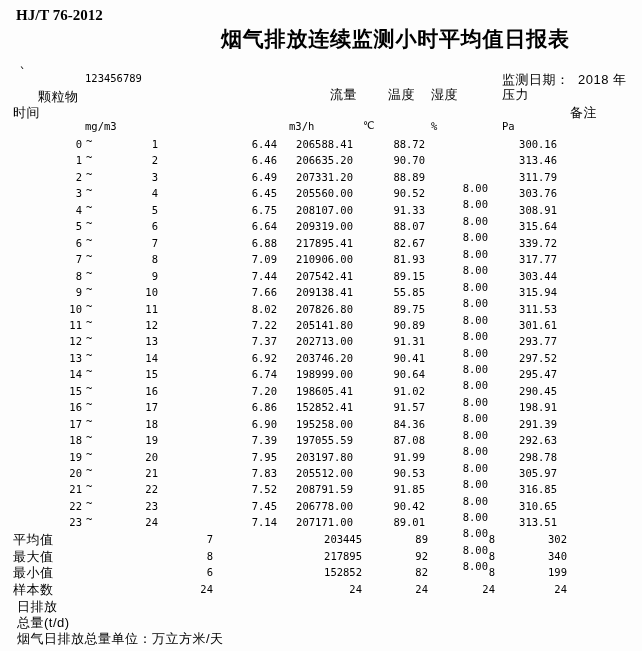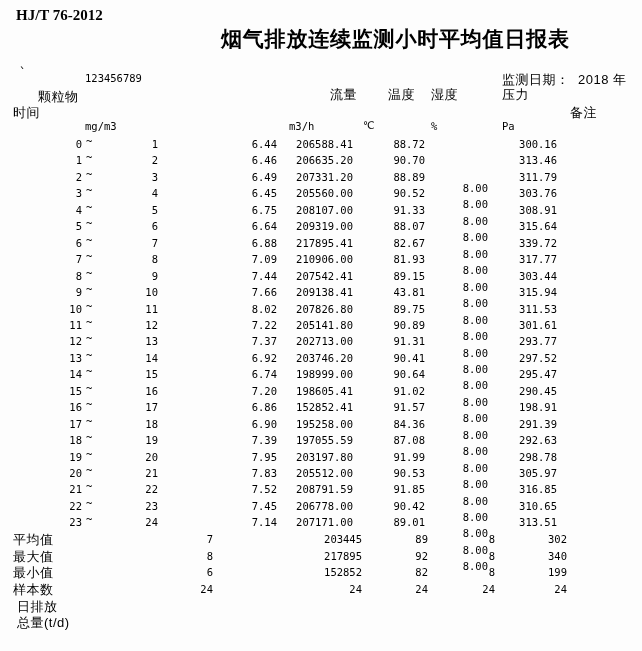--- a/index.html
+++ b/index.html
@@ -180,21 +180,21 @@
         <span class="cell c-temp num">89.15</span>
         <span class="cell c-hum num">8.00</span>
         <span class="cell c-press num">303.44</span>
       </div>
       <div class="hrow" style="top: 286.05px;">
         <span class="cell c-from num">9</span>
         <span class="cell c-tilde num">~</span>
         <span class="cell c-to num">10</span>
         <span class="cell c-pm num">7.66</span>
         <span class="cell c-flow num">209138.41</span>
-        <span class="cell c-temp num">43.81</span>
+        <span class="cell c-temp num">55.85</span>
         <span class="cell c-hum num">8.00</span>
         <span class="cell c-press num">315.94</span>
       </div>
       <div class="hrow" style="top: 302.5px;">
         <span class="cell c-from num">10</span>
         <span class="cell c-tilde num">~</span>
         <span class="cell c-to num">11</span>
         <span class="cell c-pm num">8.02</span>
         <span class="cell c-flow num">207826.80</span>
         <span class="cell c-temp num">89.75</span>
@@ -362,14 +362,15 @@
         <span class="cell s-pm num">24</span>
         <span class="cell s-flow num">24</span>
         <span class="cell s-temp num">24</span>
         <span class="cell s-hum num">24</span>
         <span class="cell s-press num">24</span>
       </div>
     </div>
 
   <div class="abs ftr-daily cjk">日排放</div>
   <div class="abs ftr-total cjk">总量(t/d)</div>
+  <div class="abs ftr-note cjk">烟气日排放总量单位：万立方米/天</div>
 
 </div>
 
 </body></html>

